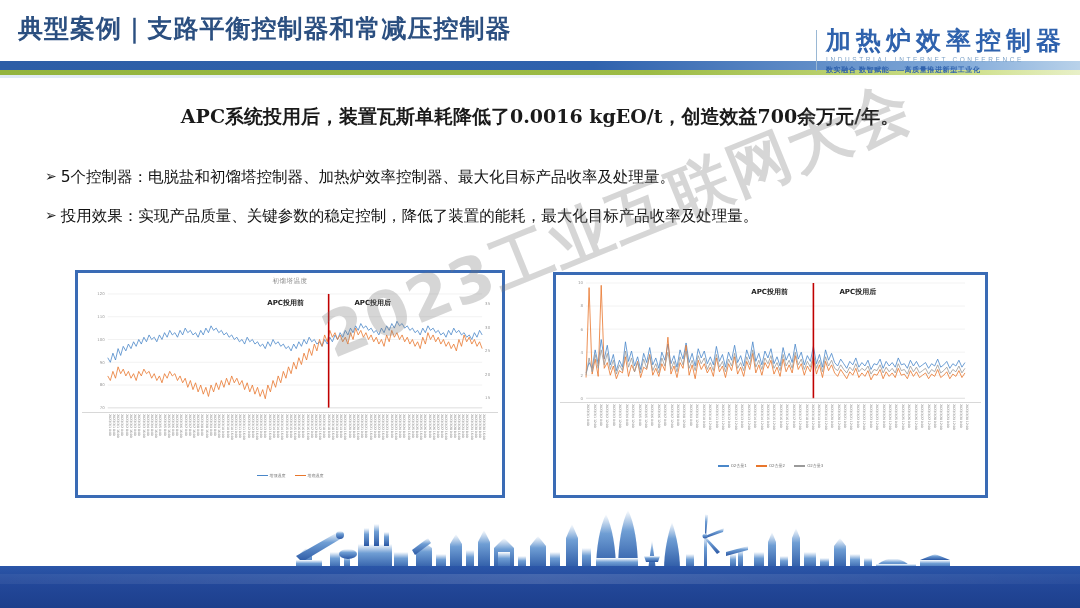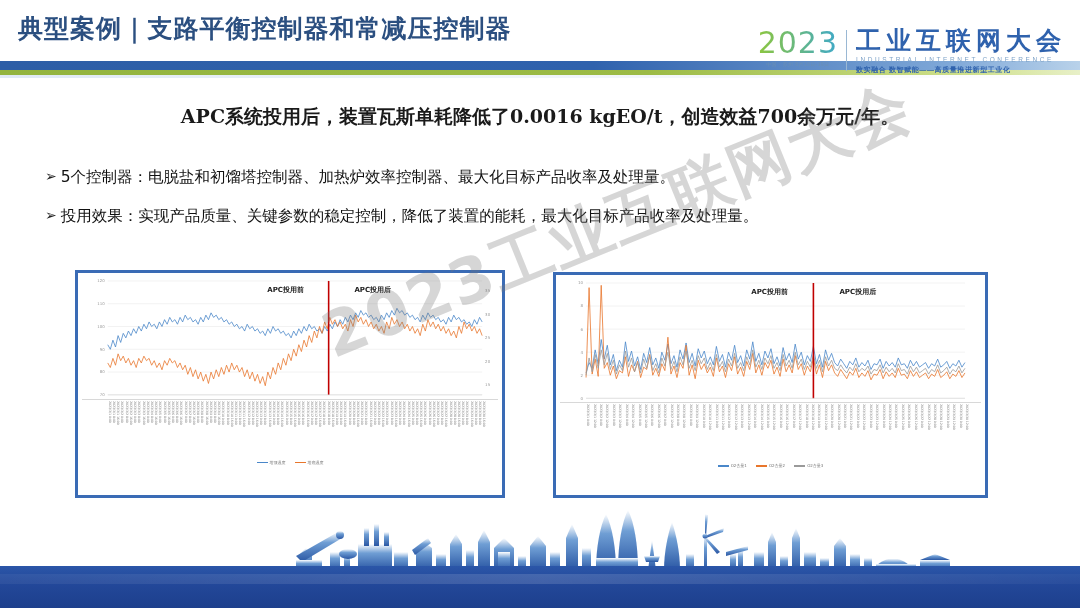--- a/index.html
+++ b/index.html
@@ -129,46 +129,43 @@
 </style>
 </head>
 <body>
 
 <div class="slide-title">典型案例｜支路平衡控制器和常减压控制器</div>
 <div class="title-bar-blue"></div>
 <div class="title-bar-green"></div>
 <div class="title-bar-fade"></div>
 
 <div class="logo">
-  <div class="logo-left">
-    <div class="logo-2023">2023</div>
-    <div class="logo-sub-cn">中国 · 苏州   8月18日-19日</div>
-  </div>
   <div class="logo-divider"></div>
   <div class="logo-right">
-    <div class="logo-cn">工业互联网大会</div>
+    <div class="logo-cn">加热炉效率控制器</div>
     <div class="logo-en">INDUSTRIAL INTERNET CONFERENCE</div>
     <div class="logo-slogan">数实融合  数智赋能——高质量推进新型工业化</div>
   </div>
 </div>
 
 <div class="headline">APC系统投用后，装置瓦斯单耗降低了0.0016 kgEO/t，创造效益700余万元/年。</div>
 
 <div class="bullets">
   <div class="bullet">
     <span class="marker">➢</span>
     <span>5个控制器：电脱盐和初馏塔控制器、加热炉效率控制器、最大化目标产品收率及处理量。</span>
   </div>
   <div class="bullet">
     <span class="marker">➢</span>
     <span>投用效果：实现产品质量、关键参数的稳定控制，降低了装置的能耗，最大化目标产品收率及处理量。</span>
   </div>
 </div>
 
 <div class="chart-panel" id="panel-left">
+  <div class="chart-title">初馏塔温度</div>
   <div class="plot-wrap">
     <svg class="plot-svg" id="svg-left" viewBox="0 0 420 125" preserveAspectRatio="none">
         <line x1="26" y1="6" x2="404" y2="6" stroke="#e4e4e4" stroke-width="0.5"></line>
         <text x="23" y="7.4" text-anchor="end" font-size="4" fill="#9a9a9a" font-family="&quot;DejaVu Sans&quot;,sans-serif">120</text>
         <line x1="26" y1="29" x2="404" y2="29" stroke="#e4e4e4" stroke-width="0.5"></line>
         <text x="23" y="30.4" text-anchor="end" font-size="4" fill="#9a9a9a" font-family="&quot;DejaVu Sans&quot;,sans-serif">110</text>
         <line x1="26" y1="52" x2="404" y2="52" stroke="#e4e4e4" stroke-width="0.5"></line>
         <text x="23" y="53.4" text-anchor="end" font-size="4" fill="#9a9a9a" font-family="&quot;DejaVu Sans&quot;,sans-serif">100</text>
         <line x1="26" y1="75" x2="404" y2="75" stroke="#e4e4e4" stroke-width="0.5"></line>
         <text x="23" y="76.4" text-anchor="end" font-size="4" fill="#9a9a9a" font-family="&quot;DejaVu Sans&quot;,sans-serif">90</text>

